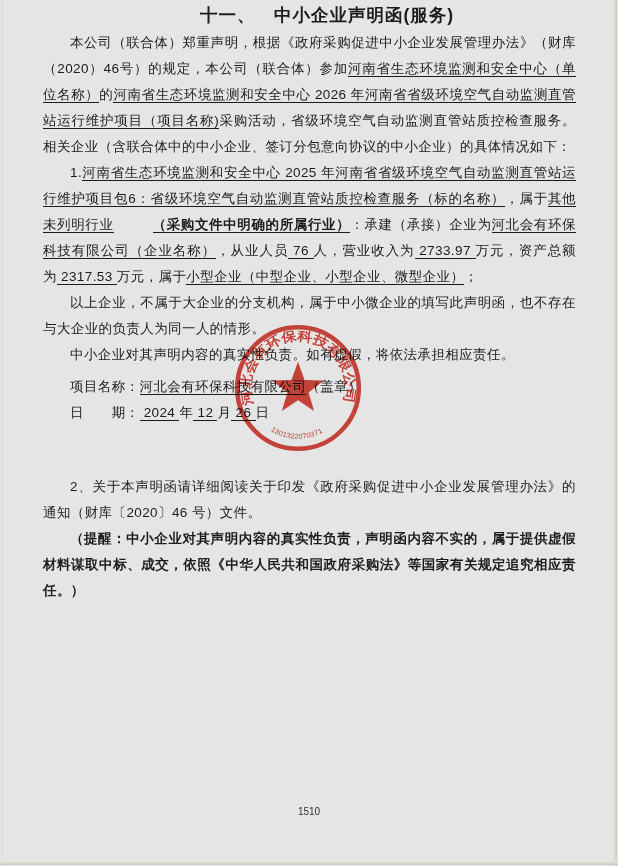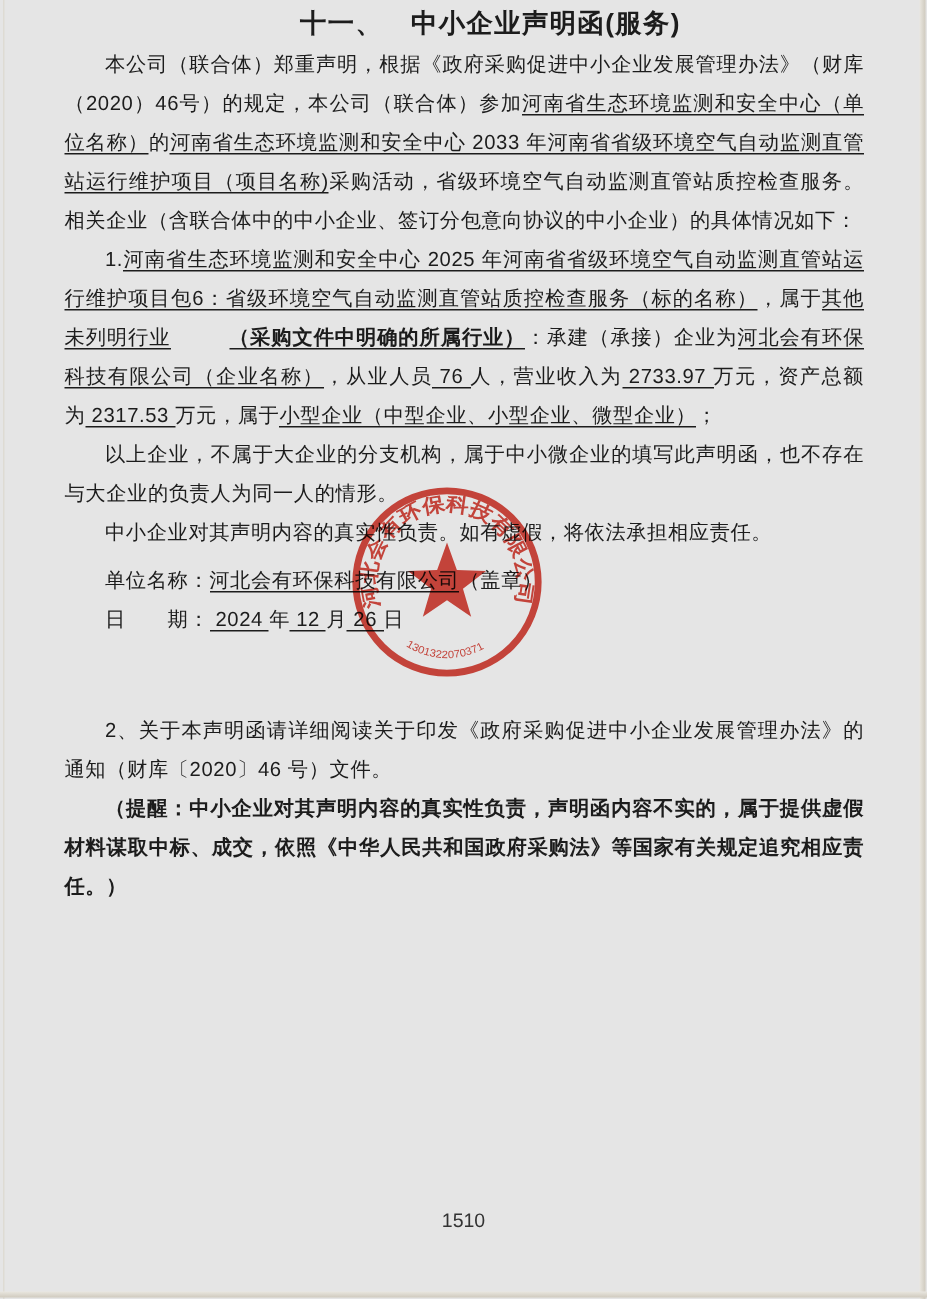--- a/index.html
+++ b/index.html
@@ -24,45 +24,45 @@
   }
   .content p { margin:0; text-indent:2em; }
   .u { border-bottom:1px solid #1c1c1c; }
   .b { font-weight:bold;margin-left:39px; }
   .sig-block { margin-top:6px; }
   .sig-line { margin-left:152px; text-indent:0; }
   .notes-block { margin-top:48px; }
   .reminder { font-weight:bold; text-indent:1.5em; }
   .page-num {
     position:absolute; top:806px; left:0; width:100%;
-    text-align:center; font-size:13px; color:#333333;
+    text-align:center; font-size:10px; color:#333333;
   }
   .seal {
     position:absolute; left:222px; top:312px; width:152px; height:152px;
     mix-blend-mode:multiply; opacity:0.92; pointer-events:none;
   }
 </style>
 </head>
 <body>
 
 <div class="page">
   <div class="edge-left"></div>
   <div class="edge-right"></div>
   <div class="edge-bottom"></div>
 
   <div class="content">
     <p class="doc-title">十一、　中小企业声明函(服务)</p>
 
-    <p><span>本公司（联合体）郑重声明，根据《政府采购促进中小企业发展管理办法》（财库（2020）46号）的规定，本公司（联合体）参加</span><span class="u">河南省生态环境监测和安全中心（单位名称）</span><span>的</span><span class="u">河南省生态环境监测和安全中心 2033 年河南省省级环境空气自动监测直管站运行维护项目（项目名称)</span><span>采购活动，省级环境空气自动监测直管站质控检查服务。相关企业（含联合体中的中小企业、签订分包意向协议的中小企业）的具体情况如下：</span></p>
+    <p><span>本公司（联合体）郑重声明，根据《政府采购促进中小企业发展管理办法》（财库（2020）46号）的规定，本公司（联合体）参加</span><span class="u">河南省生态环境监测和安全中心（单位名称）</span><span>的</span><span class="u">河南省生态环境监测和安全中心 2026 年河南省省级环境空气自动监测直管站运行维护项目（项目名称)</span><span>采购活动，省级环境空气自动监测直管站质控检查服务。相关企业（含联合体中的中小企业、签订分包意向协议的中小企业）的具体情况如下：</span></p>
     <p><span>1.</span><span class="u">河南省生态环境监测和安全中心 2025 年河南省省级环境空气自动监测直管站运行维护项目包6：省级环境空气自动监测直管站质控检查服务（标的名称）</span><span>，属于</span><span class="u">其他未列明行业</span><span class="u b">（采购文件中明确的所属行业）</span><span>：承建（承接）企业为</span><span class="u">河北会有环保科技有限公司（企业名称）</span><span>，从业人员</span><span class="u">&nbsp;76&nbsp;</span><span>人，营业收入为</span><span class="u">&nbsp;2733.97&nbsp;</span><span>万元，资产总额为</span><span class="u">&nbsp;2317.53&nbsp;</span><span>万元，属于</span><span class="u">小型企业（中型企业、小型企业、微型企业）</span><span>；</span></p>
     <p><span>以上企业，不属于大企业的分支机构，属于中小微企业的填写此声明函，也不存在与大企业的负责人为同一人的情形。</span></p>
     <p><span>中小企业对其声明内容的真实性负责。如有虚假，将依法承担相应责任。</span></p>
 
     <div class="sig-block">
-      <p class="sig-line"><span>单位名称：</span><span class="u">河北会有环保科技有限公司</span><span>（盖章）</span></p>
+      <p class="sig-line"><span>项目名称：</span><span class="u">河北会有环保科技有限公司</span><span>（盖章）</span></p>
       <p class="sig-line"><span>日　　期：</span><span class="u">&nbsp;2024&nbsp;</span><span>年</span><span class="u">&nbsp;12&nbsp;</span><span>月</span><span class="u">&nbsp;26&nbsp;</span><span>日</span></p>
     </div>
 
     <div class="notes-block">
       <p><span>2、关于本声明函请详细阅读关于印发《政府采购促进中小企业发展管理办法》的通知（财库〔2020〕46 号）文件。</span></p>
       <p class="reminder"><span>（提醒：中小企业对其声明内容的真实性负责，声明函内容不实的，属于提供虚假材料谋取中标、成交，依照《中华人民共和国政府采购法》等国家有关规定追究相应责任。）</span></p>
     </div>
   </div>
 
   <svg class="seal" viewBox="0 0 150 150" xmlns="http://www.w3.org/2000/svg">

